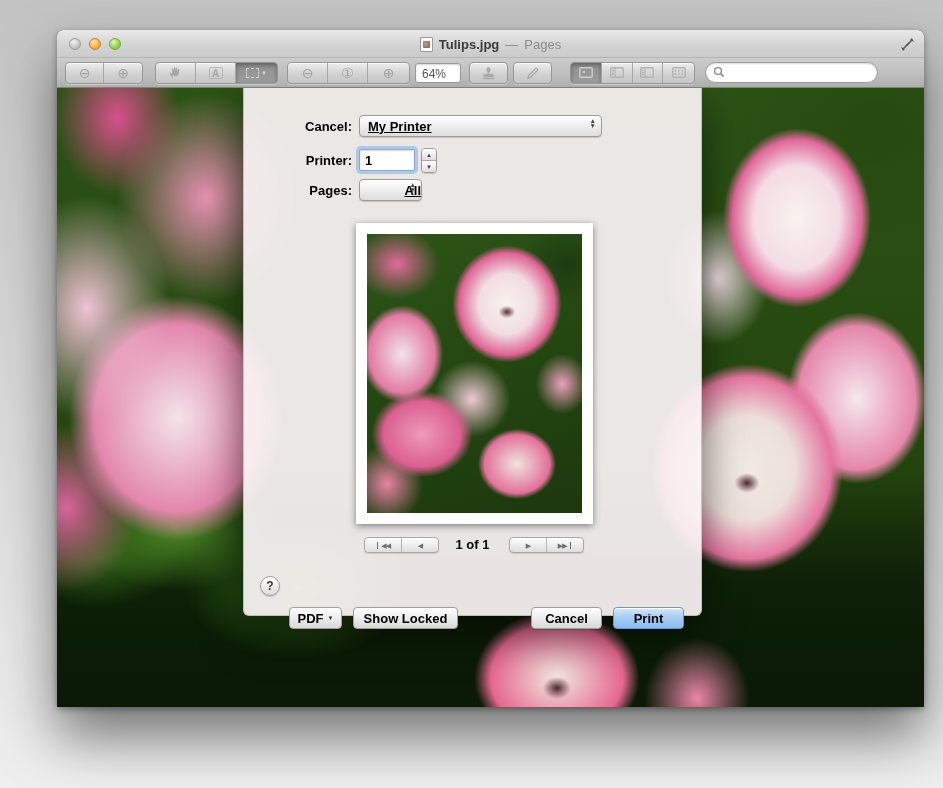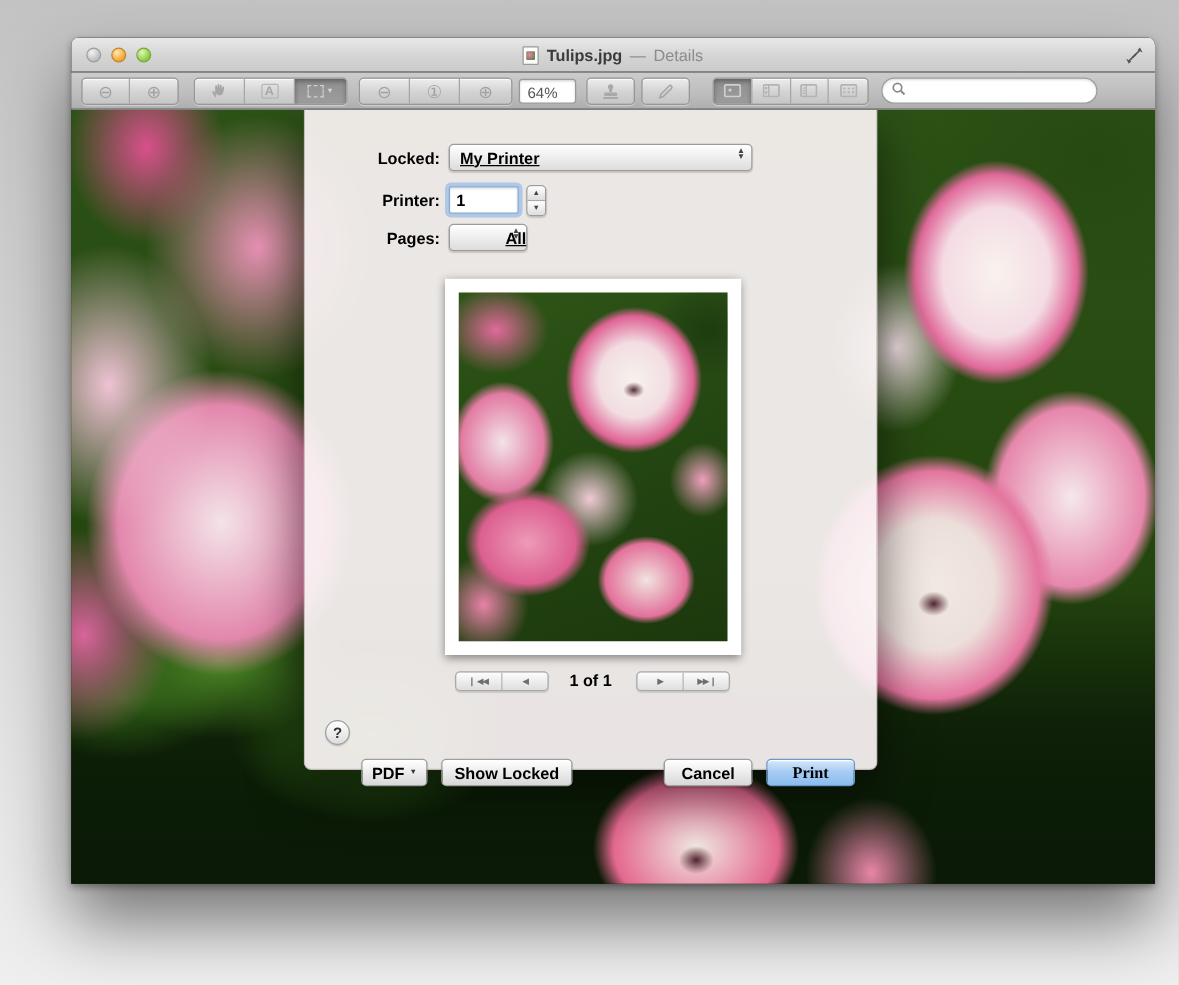--- a/index.html
+++ b/index.html
@@ -211,21 +211,21 @@
   <div class="titlebar">
     <div class="traffic">
       <span class="light gray"></span>
       <span class="light orange"></span>
       <span class="light green"></span>
     </div>
     <div class="title-wrap">
       <span class="doc-icon"></span>
       <span class="title-name">Tulips.jpg</span>
       <span class="title-status">—</span>
-      <span class="title-status">Details</span>
+      <span class="title-status">Pages</span>
     </div>
     <span class="fullscreen">
       <svg width="15" height="15" viewBox="0 0 15 15">
         <g stroke="#555" stroke-width="1.4" fill="#555">
           <line x1="6" y1="9" x2="12" y2="3"></line>
             <path d="M12 1l2 4-4-2z" stroke="none"></path>
           <line x1="9" y1="6" x2="3" y2="12"></line>
             <path d="M3 14l-2-4 4 2z" stroke="none"></path>
         </g>
       </svg>
@@ -347,21 +347,21 @@
           </svg>
       </span>
       <input type="text" value="" style="">
     </div>
   </div>
 
   <div class="content">
 
     <div class="sheet">
 
-      <div class="field-label" style="left:0;top:31px;">Locked:</div>
+      <div class="field-label" style="left:0;top:31px;">Cancel:</div>
       <div class="popup" style="left:115px;top:27px;width:243px;">
         <span>My Printer</span>
         <span class="arrows">
           <span>▲</span>
             <span>▼</span>
         </span>
       </div>
 
       <div class="field-label" style="left:0;top:65px;">Printer:</div>
       <div class="text-field" style="left:115px;top:61px;width:56px;">1</div>
@@ -403,16 +403,16 @@
         </div>
       </div>
 
       <div class="help-btn">?</div>
       <div class="btn" style="left:45px;width:53px;">
         <span>PDF</span>
         <span class="pdf-arrow">▼</span>
       </div>
       <div class="btn" style="left:109px;width:105px;">Show Locked</div>
       <div class="btn" style="left:287px;width:71px;">Cancel</div>
-      <div class="btn primary" style="left:369px;width:71px;font-family:Liberation Serif, serif;">Print</div>
+      <div class="btn primary" style="left:369px;width:71px;">Print</div>
     </div>
   </div>
 </div>
 
 </body></html>

